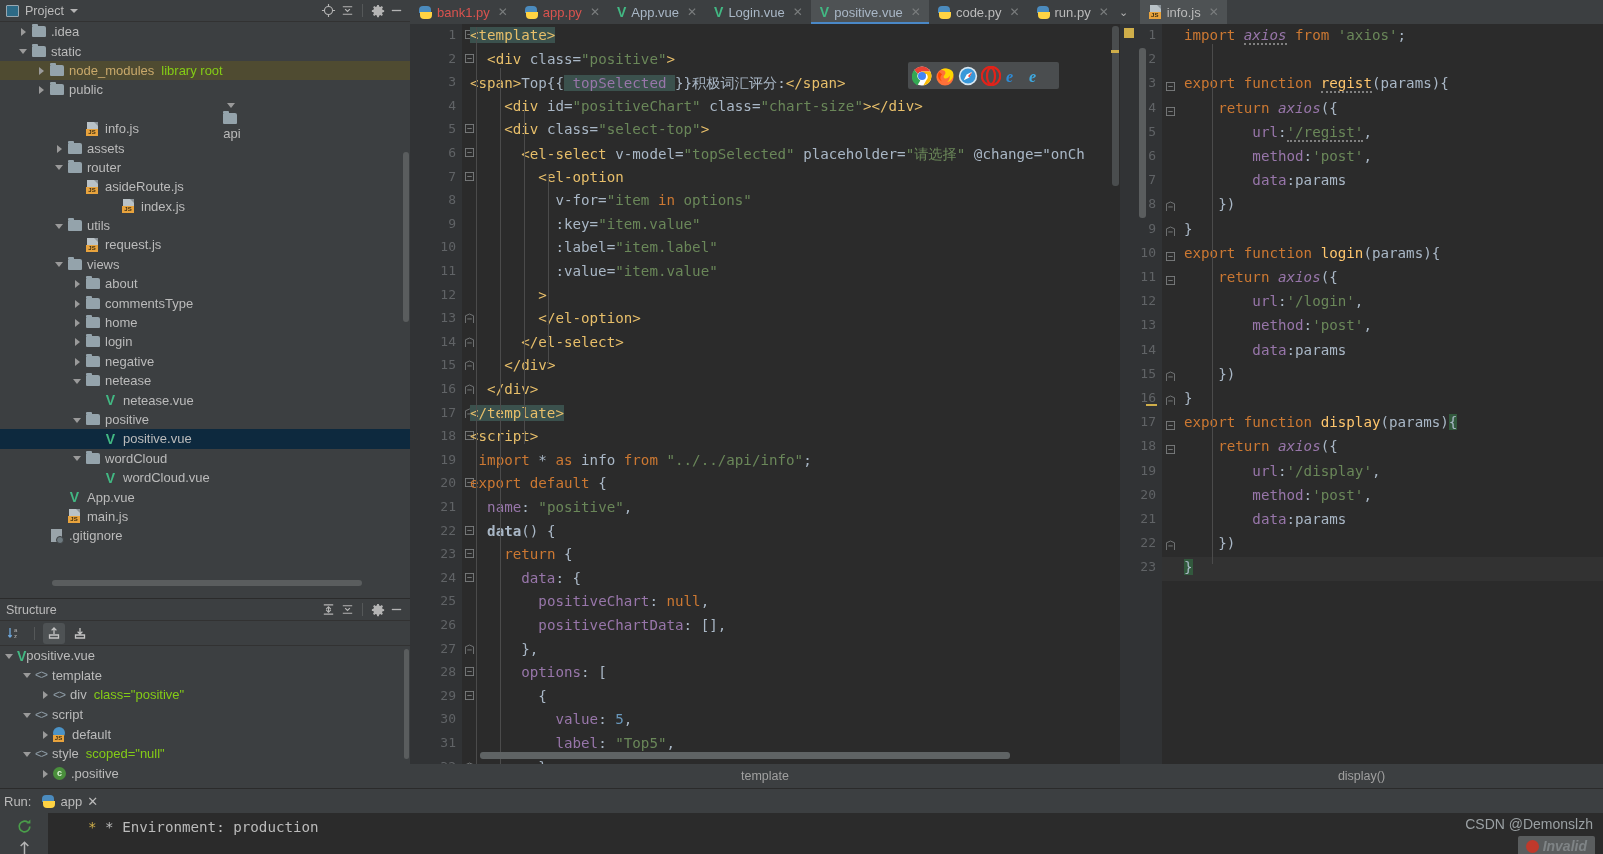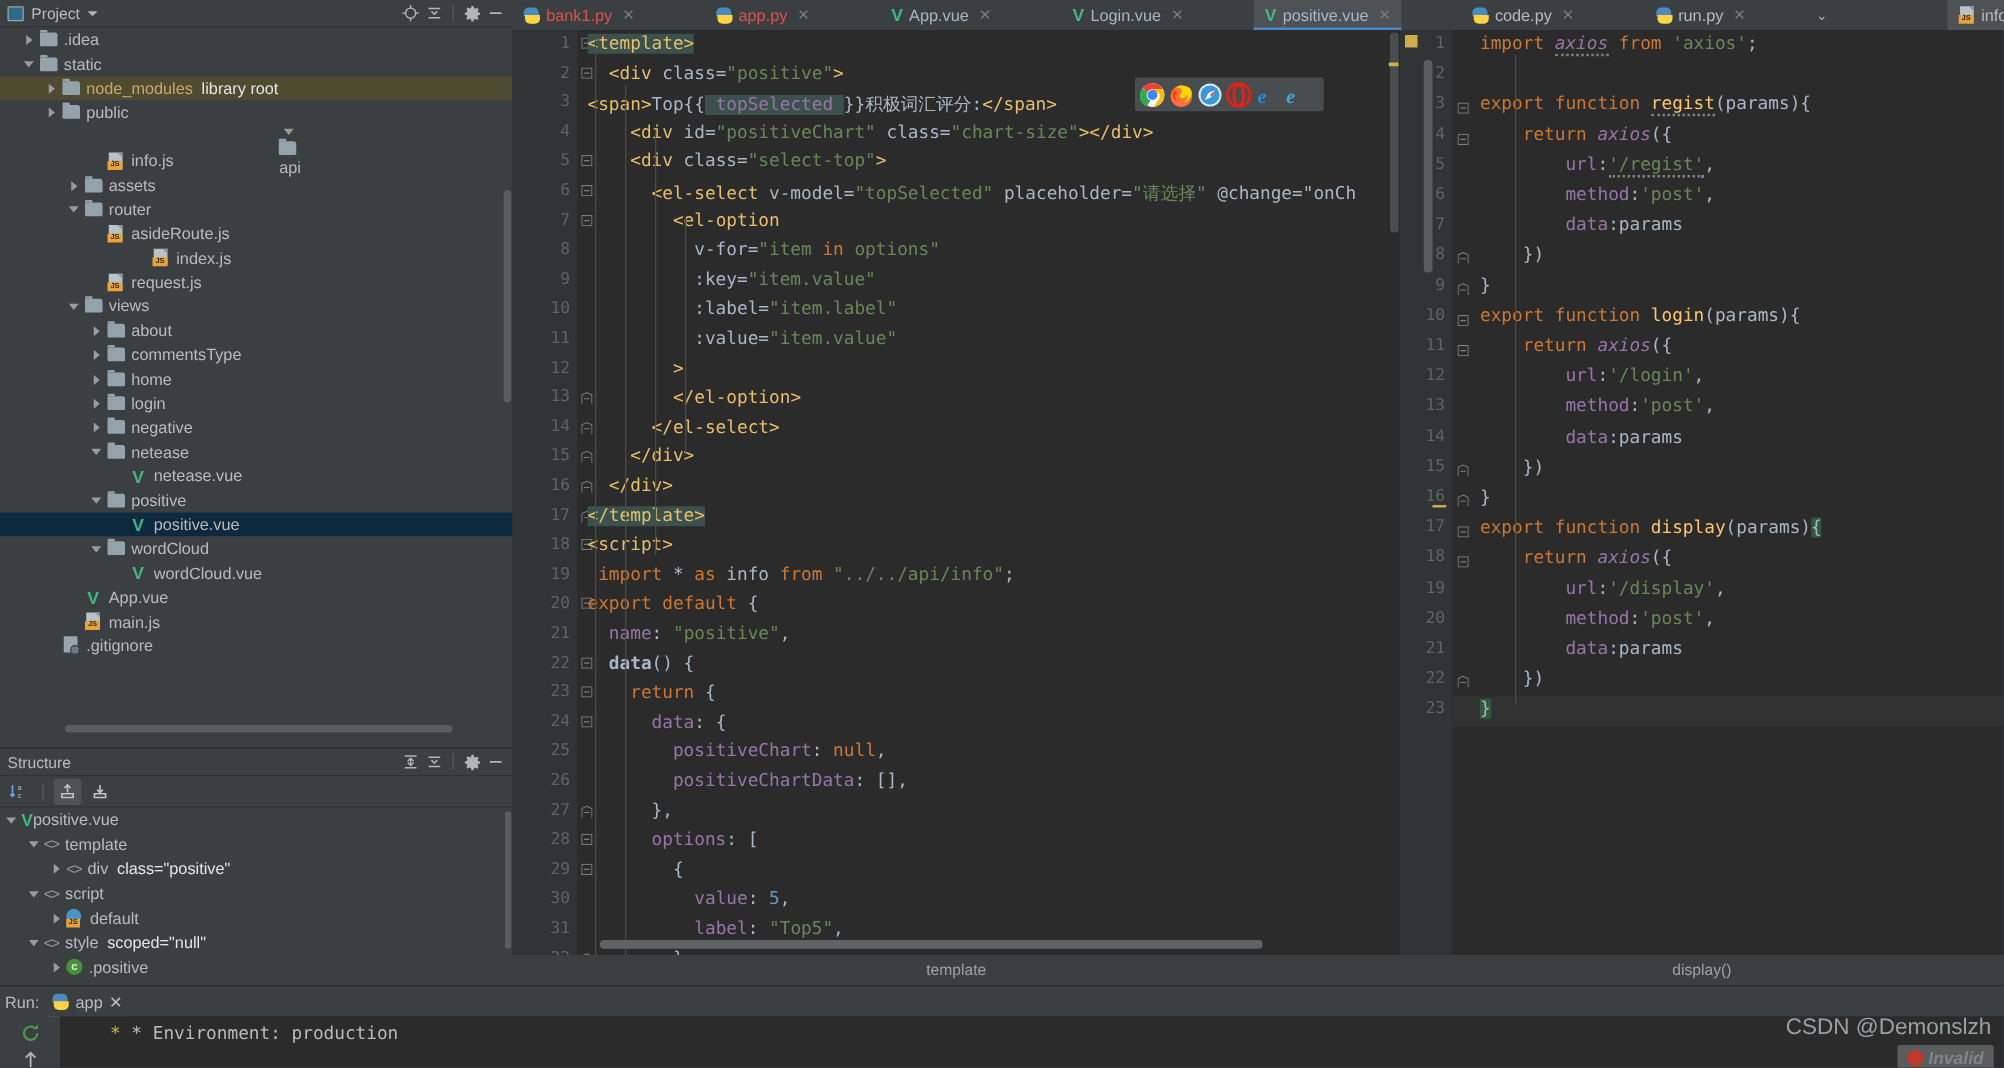--- a/index.html
+++ b/index.html
@@ -46,42 +46,42 @@
   .jsfile{width:13px;height:14px;position:relative;}
   .jsfile .pg{position:absolute;left:1px;top:0;width:11px;height:13px;background:#b9c2c7;}
   .jsfile .cr{position:absolute;right:1px;top:0;border-top:4px solid #8a9298;border-left:4px solid transparent;}
   .jsfile .bd{position:absolute;left:0;bottom:0;width:12px;height:7px;background:#e8a33d;color:#3a2c10;font-size:6px;font-weight:bold;line-height:7px;text-align:center;font-family:"Liberation Sans",sans-serif;}
   .vuefile{color:#42b883;font-size:14px;font-weight:bold;line-height:12px;}
   .gitfile{width:13px;height:14px;position:relative;}
   .gitfile .pg{position:absolute;left:1px;top:0;width:11px;height:13px;background:#9aa4aa;}
   .gitfile .dot{position:absolute;right:-1px;bottom:-1px;width:8px;height:8px;border-radius:50%;background:#6e7a80;border:1px solid #3c3f41;}
   .tlabel{color:#bbbbbb;}
   .tlabel.lib{color:#c9a96b;}
-  .tsub{color:#e5e5e5; margin-left:7px;}
+  .tsub{color:#84cc16; margin-left:7px;}
 
   .tree-sb-v{position:absolute;right:1px;top:130px;width:6px;height:170px;background:#5a5d5e;border-radius:3px;}
   .tree-sb-h{position:absolute;left:52px;bottom:2px;height:6px;width:310px;background:#5a5d5e;border-radius:3px;}
 
   
   .struct { position:absolute; left:0; top:598px; width:410px; height:190px; background:#3c3f41; border-top:1px solid #2b2b2b;}
   .struct-toolbar{height:25px;display:flex;align-items:center;gap:4px;padding-left:4px;border-bottom:1px solid #323232;}
   .tbtn{width:22px;height:21px;display:inline-flex;align-items:center;justify-content:center;border-radius:3px;}
   .tbtn.on{background:#4e5254;}
   .struct-rows{position:relative;height:140px;overflow:hidden;}
   .srow{height:19.6px;display:flex;align-items:center;white-space:nowrap;font-size:13px;color:#bbbbbb;}
   .tagico{color:#8d9ba5;font-size:12px;margin-right:5px;letter-spacing:-1px;}
   .circ{width:13px;height:13px;border-radius:50%;display:inline-flex;align-items:center;justify-content:center;font-size:9px;font-weight:bold;margin-right:5px;}
   .circ.c{background:#4a8f3c;color:#dff5d8;}
   .defico{width:14px;height:14px;position:relative;margin-right:5px;}
   .defico .b{position:absolute;left:0;top:0;width:12px;height:12px;border-radius:50%;background:#4b93c7;}
   .defico .bd{position:absolute;left:0;bottom:-1px;width:11px;height:7px;background:#e8a33d;color:#3a2c10;font-size:6px;font-weight:bold;line-height:7px;text-align:center;}
   .struct-sb{position:absolute;right:1px;top:3px;width:5px;height:110px;background:#5a5d5e;border-radius:3px;}
 
   
-  .tabbar{position:absolute;left:410px;top:0;width:1193px;height:24px;background:#3c3f41;display:flex;align-items:stretch;gap:48px;}
+  .tabbar{position:absolute;left:410px;top:0;width:1193px;height:24px;background:#3c3f41;display:flex;align-items:stretch;}
   .tab{display:flex;align-items:center;gap:5px;padding:0 8px 0 9px;font-size:13px;color:#bbbbbb;position:relative;cursor:default;}
   .tab.active{background:#4e5254;}
   .tab.active::after{content:"";position:absolute;left:0;right:0;bottom:0;height:2px;background:#4a88c7;}
   .tab .x{color:#7a7d7e;font-size:12px;margin-left:3px;}
   .pyico{width:13px;height:13px;position:relative;}
   .pyico .t{position:absolute;left:0;top:0;width:12px;height:7px;background:#4b8bbe;border-radius:4px 4px 0 0;}
   .pyico .b{position:absolute;left:1px;bottom:0;width:12px;height:7px;background:#ffd343;border-radius:0 0 4px 4px;}
   .tab.red .tname{color:#d9534f;}
   .tab .tname.vue{color:#a9b7c6;}
   .chev{width:14px;display:flex;align-items:center;justify-content:center;color:#b4b4b4;font-size:11px;}
@@ -128,21 +128,21 @@
   
   .runpanel{position:absolute;left:0;top:788px;width:1603px;height:66px;background:#3c3f41;border-top:1px solid #2b2b2b;}
   .run-tabline{height:24px;display:flex;align-items:center;gap:7px;padding-left:4px;font-size:13px;color:#bbbbbb;}
   .run-tab{display:flex;align-items:center;gap:5px;position:relative;padding:2px 4px;}
   .run-tab::after{content:"";position:absolute;left:0;right:0;bottom:-4px;height:2px;background:#8a8a8a;}
   .run-body{position:absolute;left:0;top:24px;right:0;bottom:0;background:#3c3f41;display:flex;}
   .run-side{width:48px;display:flex;flex-direction:column;align-items:center;padding-top:5px;gap:4px;}
   .run-console{flex:1;background:#2b2b2b;padding:6px 0 0 40px;font-family:"DejaVu Sans Mono",monospace;font-size:14.2px;color:#bbbbbb;}
   .ast{color:#cfae4a;}
 
-  .watermark{position:absolute;right:10px;bottom:22px;color:#9aa0a3;font-size:18px;font-family:"Liberation Sans",sans-serif;}
+  .watermark{position:absolute;right:10px;bottom:22px;color:#9aa0a3;font-size:14px;font-family:"Liberation Sans",sans-serif;}
   .invalid-badge{position:absolute;right:8px;bottom:-2px;display:flex;align-items:center;gap:4px;background:#5a5d5e;padding:2px 8px;border-radius:2px;color:#7f8486;font-size:14px;font-style:italic;font-weight:bold;}
   .inv-dot{width:13px;height:13px;border-radius:50%;background:#c0392b;}
 
   .vline{position:absolute;top:24px;width:1px;height:740px;background:#2b2b2b;}
 </style>
 </head>
 <body>
 
 <div id="app">
 
@@ -260,20 +260,27 @@
         <div class="trow" style="padding-left: 108px;">
           <span class="arrow"></span>
           <span class="fico">
             <span class="jsfile">
               <span class="pg"></span>
               <span class="cr"></span>
               <span class="bd">JS</span>
             </span>
           </span>
           <span class="tlabel">index.js</span>
+        </div>
+        <div class="trow" style="padding-left: 54px;">
+          <span class="arrow d"></span>
+          <span class="fico">
+            <span class="folder"></span>
+          </span>
+          <span class="tlabel">utils</span>
         </div>
         <div class="trow" style="padding-left: 72px;">
           <span class="arrow"></span>
           <span class="fico">
             <span class="jsfile">
               <span class="pg"></span>
               <span class="cr"></span>
               <span class="bd">JS</span>
             </span>
           </span>

